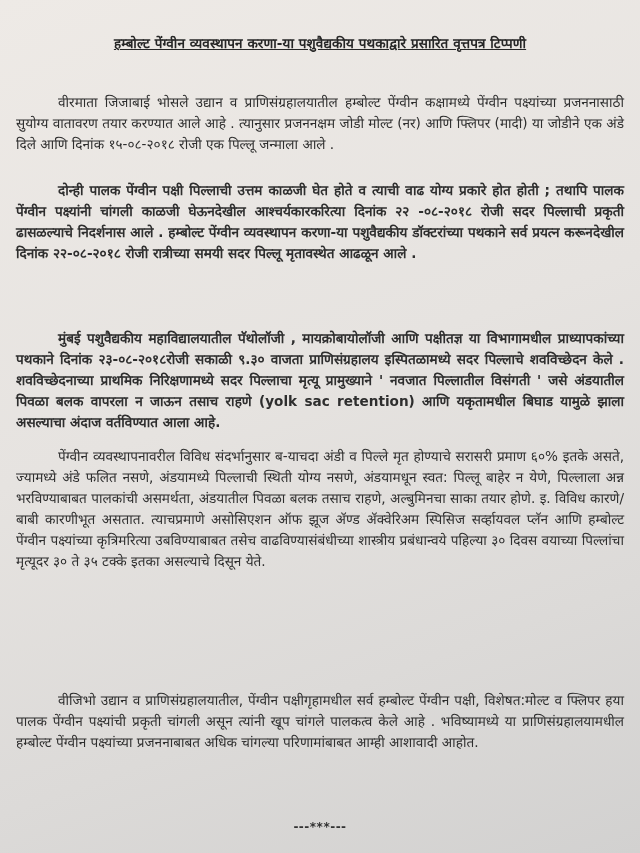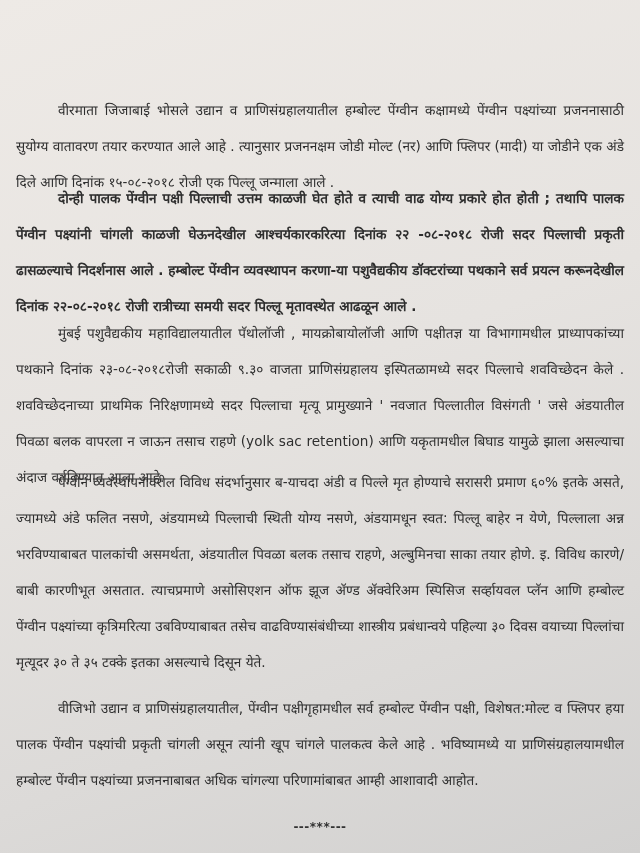--- a/index.html
+++ b/index.html
@@ -11,37 +11,38 @@
     position: relative;
   }
   .page { position: absolute; left: 0; top: 0; width: 640px; height: 853px; }
   .title {
     position: absolute; top: 34px; left: 0; width: 640px;
     text-align: center; font-size: 13.5px; font-weight: bold;
     text-decoration: underline; color: #262626; letter-spacing: 0.1px;
   }
   .para {
     position: absolute; left: 16px; width: 608px;
-    font-size: 13.6px; line-height: 36px;
+    font-size: 13.6px; line-height: 21px;
     text-align: justify; text-indent: 42px; color: #2e2e2e;
   }
   #p1 { top: 92px; }
   #p2 { top: 180px; font-weight: bold; }
-  #p3 { top: 315px; }
-  #p4 { top: 464px; }
+  #p3 { top: 328px; font-weight: bold; }
+  #p4 { top: 446px; }
   #p5 { top: 690px; }
   .footer-mark {
     position: absolute; top: 820px; left: 0; width: 640px;
     text-align: center; font-size: 12px; font-weight: bold; color: #333;
     letter-spacing: 0.5px;
   }
 </style>
 </head>
 <body>
 
 <div class="page">
+  <div class="title">हम्बोल्ट पेंग्वीन व्यवस्थापन करणा-या पशुवैद्यकीय पथकाद्वारे प्रसारित वृत्तपत्र टिप्पणी</div>
   <div class="para" id="p1">वीरमाता जिजाबाई भोसले उद्यान व प्राणिसंग्रहालयातील हम्बोल्ट पेंग्वीन कक्षामध्ये पेंग्वीन पक्ष्यांच्या प्रजननासाठी सुयोग्य वातावरण तयार करण्यात आले आहे . त्यानुसार प्रजननक्षम जोडी मोल्ट (नर) आणि फ्लिपर (मादी) या जोडीने एक अंडे दिले आणि दिनांक १५-०८-२०१८ रोजी एक पिल्लू जन्माला आले .</div>
   <div class="para" id="p2">दोन्ही पालक पेंग्वीन पक्षी पिल्लाची उत्तम काळजी घेत होते व त्याची वाढ योग्य प्रकारे होत होती ; तथापि पालक पेंग्वीन पक्ष्यांनी चांगली काळजी घेऊनदेखील आश्चर्यकारकरित्या दिनांक २२ -०८-२०१८ रोजी सदर पिल्लाची प्रकृती ढासळल्याचे निदर्शनास आले . हम्बोल्ट पेंग्वीन व्यवस्थापन करणा-या पशुवैद्यकीय डॉक्टरांच्या पथकाने सर्व प्रयत्न करूनदेखील दिनांक २२-०८-२०१८ रोजी रात्रीच्या समयी सदर पिल्लू मृतावस्थेत आढळून आले .</div>
   <div class="para" id="p3">मुंबई पशुवैद्यकीय महाविद्यालयातील पॅथोलॉजी , मायक्रोबायोलॉजी आणि पक्षीतज्ञ या विभागामधील प्राध्यापकांच्या पथकाने दिनांक २३-०८-२०१८रोजी सकाळी ९.३० वाजता प्राणिसंग्रहालय इस्पितळामध्ये सदर पिल्लाचे शवविच्छेदन केले . शवविच्छेदनाच्या प्राथमिक निरिक्षणामध्ये सदर पिल्लाचा मृत्यू प्रामुख्याने ' नवजात पिल्लातील विसंगती ' जसे अंडयातील पिवळा बलक वापरला न जाऊन तसाच राहणे (yolk sac retention) आणि यकृतामधील बिघाड यामुळे झाला असल्याचा अंदाज वर्तविण्यात आला आहे.</div>
   <div class="para" id="p4">पेंग्वीन व्यवस्थापनावरील विविध संदर्भानुसार ब-याचदा अंडी व पिल्ले मृत होण्याचे सरासरी प्रमाण ६०% इतके असते, ज्यामध्ये अंडे फलित नसणे, अंडयामध्ये पिल्लाची स्थिती योग्य नसणे, अंडयामधून स्वत: पिल्लू बाहेर न येणे, पिल्लाला अन्न भरविण्याबाबत पालकांची असमर्थता, अंडयातील पिवळा बलक तसाच राहणे, अल्बुमिनचा साका तयार होणे. इ. विविध कारणे/बाबी कारणीभूत असतात. त्याचप्रमाणे असोसिएशन ऑफ झूज ॲण्ड ॲक्वेरिअम स्पिसिज सर्व्हायवल प्लॅन आणि हम्बोल्ट पेंग्वीन पक्ष्यांच्या कृत्रिमरित्या उबविण्याबाबत तसेच वाढविण्यासंबंधीच्या शास्त्रीय प्रबंधान्वये पहिल्या ३० दिवस वयाच्या पिल्लांचा मृत्यूदर ३० ते ३५ टक्के इतका असल्याचे दिसून येते.</div>
   <div class="para" id="p5">वीजिभो उद्यान व प्राणिसंग्रहालयातील, पेंग्वीन पक्षीगृहामधील सर्व हम्बोल्ट पेंग्वीन पक्षी, विशेषत:मोल्ट व फ्लिपर हया पालक पेंग्वीन पक्ष्यांची प्रकृती चांगली असून त्यांनी खूप चांगले पालकत्व केले आहे . भविष्यामध्ये या प्राणिसंग्रहालयामधील हम्बोल्ट पेंग्वीन पक्ष्यांच्या प्रजननाबाबत अधिक चांगल्या परिणामांबाबत आम्ही आशावादी आहोत.</div>
   <div class="footer-mark">---***---</div>
 </div>
 
 </body></html>

